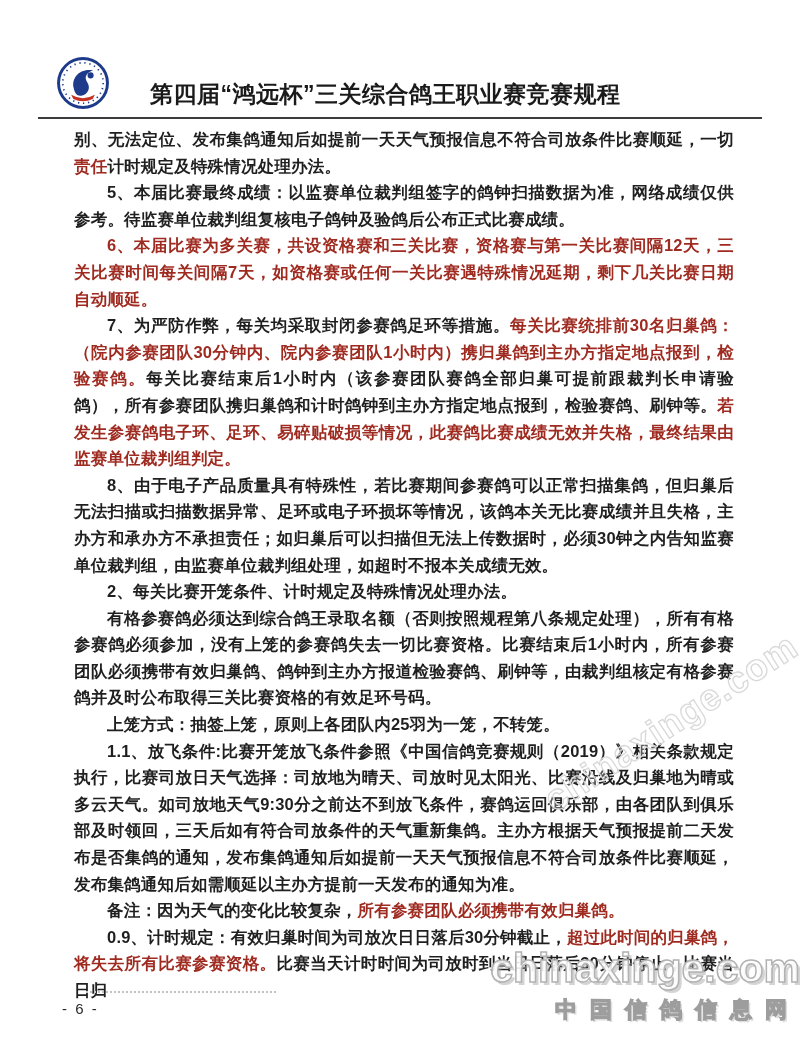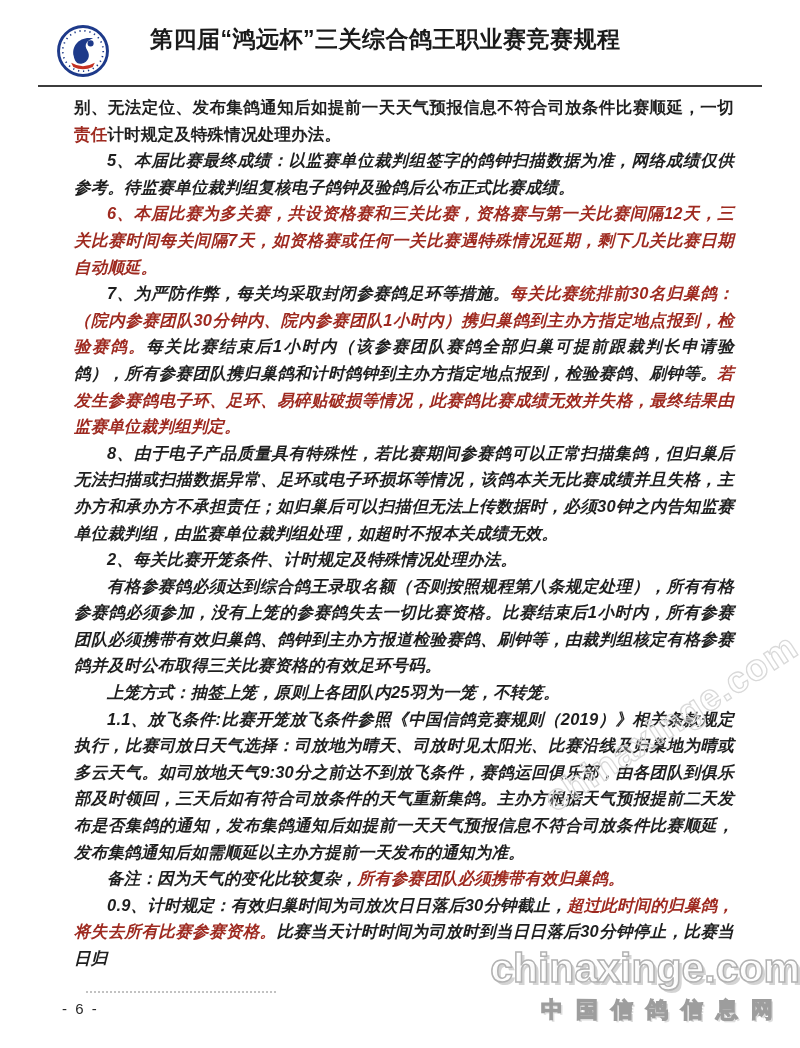--- a/index.html
+++ b/index.html
@@ -6,35 +6,35 @@
   body {
     width:800px; height:1048px;
     background:#ffffff;
     font-family:"Liberation Sans","DejaVu Sans",sans-serif;
     position:relative;
     overflow:hidden;
   }
   .page { position:absolute; inset:0; }
 
   
-  .header { display:flex; align-items:flex-start; padding:24px 40px 0 56px; }
+  .header { display:flex; align-items:flex-end; padding:56px 40px 0 56px; }
   .logo { width:54px; height:54px; flex:0 0 auto; margin-right:40px; }
   .title {
     font-size:23px; font-weight:bold; color:#1a1a1a;
     letter-spacing:0.5px; white-space:nowrap;
   }
   .header-rule { margin:7px 38px 0 38px; border-bottom:2.5px solid #3c3c3c; }
 
   
   .doc-body { margin:7px 66px 0 74px; }
   .para {
     margin:0; font-size:16.5px; line-height:26.6px; font-weight:bold;
     color:#1f1f1f; text-align:justify; letter-spacing:0.2px;
   }
-  .para.indent { text-indent:2em;font-style:italic; }
+  .para.indent { text-indent:2em; }
   .red { color:#9e2a20; }
 
   
   .footer { position:absolute; left:62px; top:1000px; font-size:15px; color:#2a2a2a; letter-spacing:2px; }
   .dotted-line { position:absolute; left:86px; top:991px; width:190px; border-top:2px dotted #c2c2c2; }
 
   
   .wm-diagonal {
     position:absolute; left:548px; top:782px;
     transform:rotate(-33deg); transform-origin:left center;
@@ -45,21 +45,21 @@
   }
   .wm-site { position:absolute; right:0px; top:948px; text-align:right; pointer-events:none; }
   .wm-site-name {
     font-size:41px; font-weight:bold; letter-spacing:0px;
     color:rgba(255,255,255,0.88);
     -webkit-text-stroke:1.5px #b2b2b2;
     text-shadow:3px 3px 0 rgba(170,170,170,0.5);
     line-height:40px; white-space:nowrap;
   }
   .wm-site-label {
-    margin-top:7px; padding-right:14px;
+    margin-top:7px; padding-right:0;
     font-size:22px; font-weight:bold; letter-spacing:13px;
     color:rgba(255,255,255,0.9);
     -webkit-text-stroke:1.2px #9d9d9d;
     text-shadow:2px 2px 0 rgba(180,180,180,0.45);
     white-space:nowrap;
   }
 </style>
 </head>
 <body>
 

